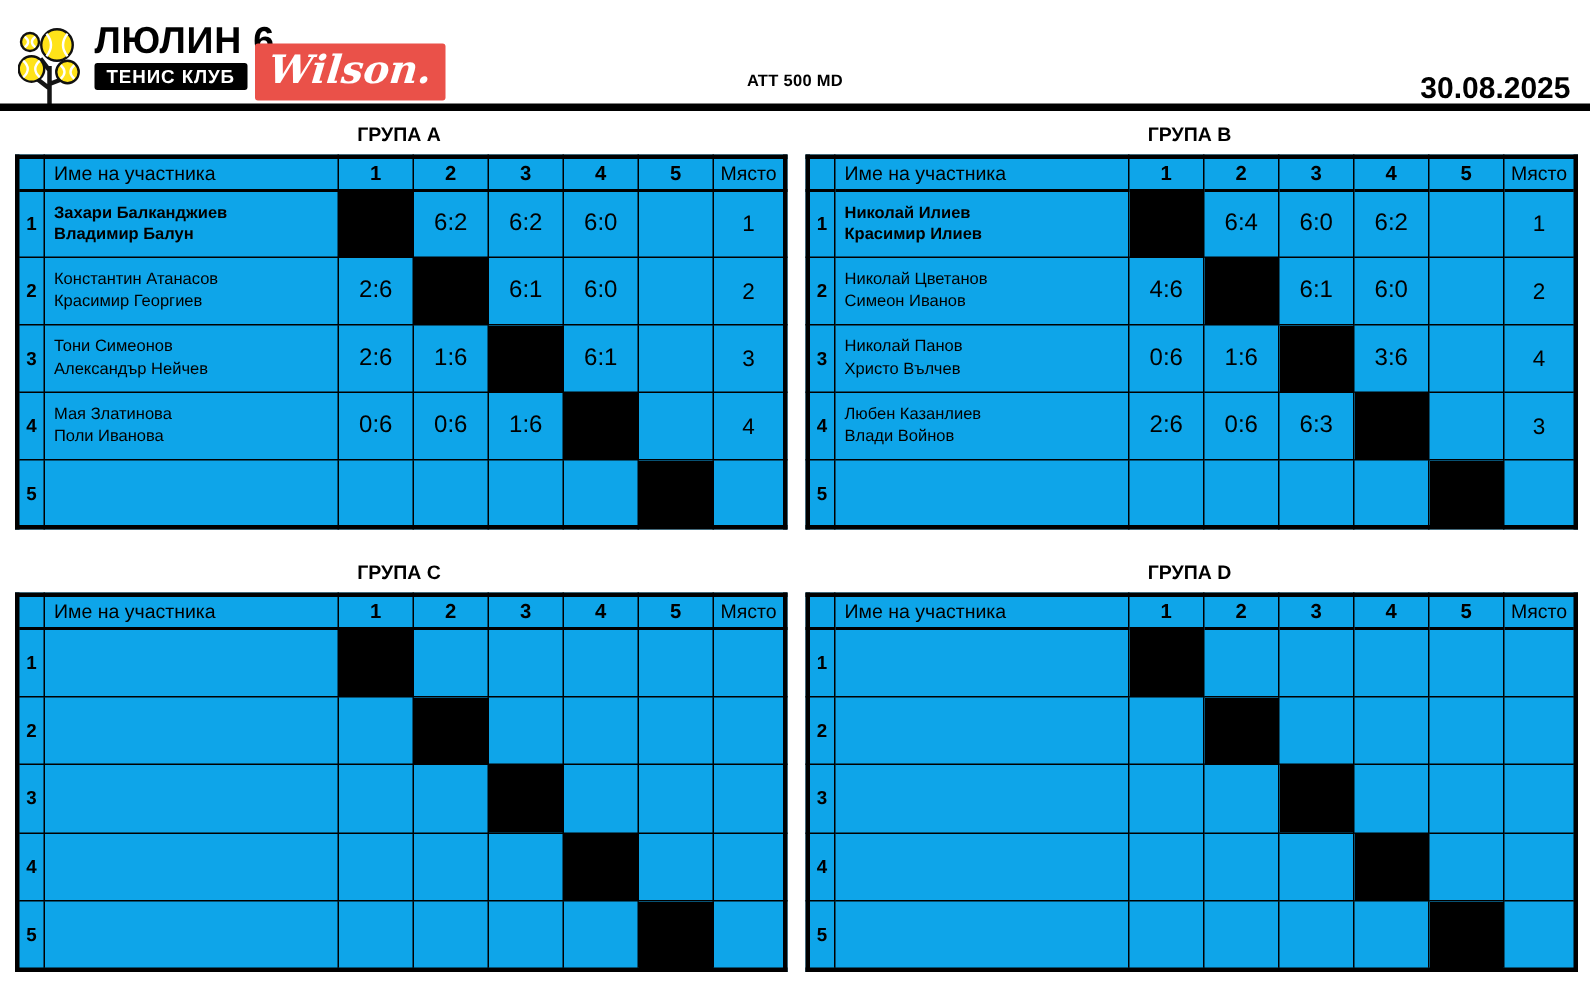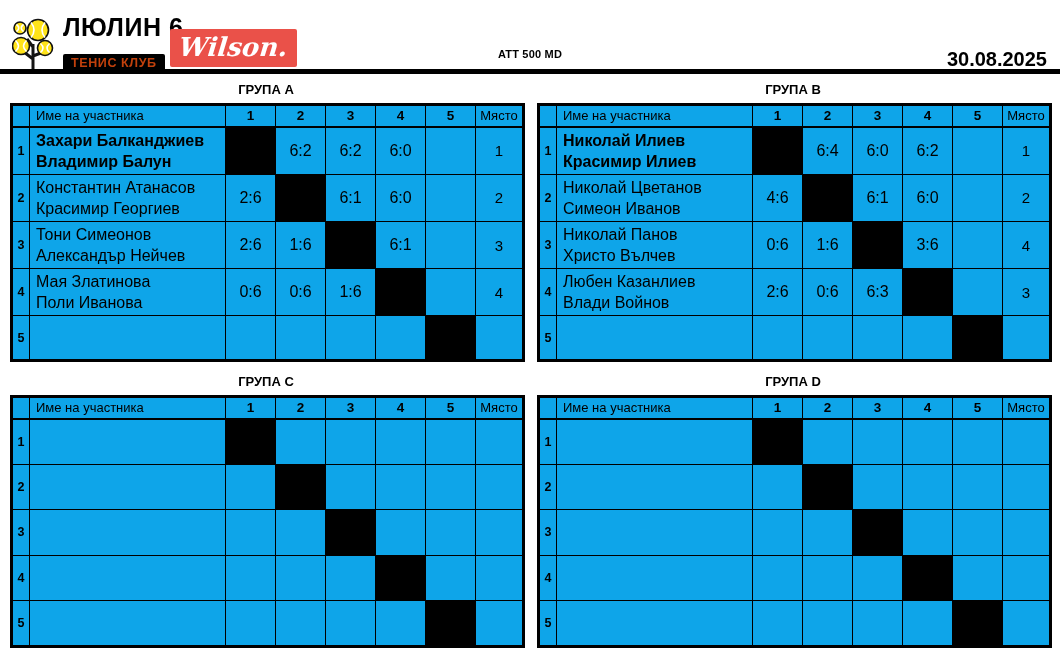--- a/index.html
+++ b/index.html
@@ -10,24 +10,24 @@
     background: #ffffff;
     color: #000;
     font-family: "Liberation Sans", sans-serif;
     overflow: hidden;
   }
 
   
   .hdr { position: absolute; left: 0; top: 0; width: 100%; height: 70px; }
   .club { position: absolute; left: 12px; top: 14px; display: flex; align-items: flex-start; gap: 7px; }
   .tree { display: block; margin-top: 4px; }
-  .club-text { display: flex; flex-direction: column; align-items: flex-start; gap: 12px; }
+  .club-text { display: flex; flex-direction: column; align-items: flex-start; }
   .club-name { font-size: 25px; font-weight: bold; letter-spacing: 0.5px; line-height: 27px; white-space: nowrap; }
   .club-sub {
-    background: #000; color: #c2410c; font-size: 12.5px; font-weight: bold;
+    background: #000; color: #ffffff; font-size: 12.5px; font-weight: bold;
     letter-spacing: 0.6px; padding: 1.5px 8px 2.5px 8px; margin-top: 1px; border-radius: 2px;
     white-space: nowrap;
   }
   .wilson {
     position: absolute; left: 170px; top: 29px; width: 127px; height: 38px;
     background: #ea5149; border-radius: 2px;
     display: flex; align-items: center; justify-content: center;
   }
   .wilson-text {
     color: #fff; font-family: "DejaVu Serif", serif; font-style: italic; font-weight: bold;
@@ -49,21 +49,21 @@
   .gtable thead th { border-bottom: 2px solid #000; }
   .g-top tbody tr { height: 45px; }
   .g-bottom tbody tr { height: 45.6px; }
 
   th.idx { width: 18px; }
   th.name { text-align: left; font-weight: normal; font-size: 13px; padding-left: 6px; }
   th.round { font-size: 13.5px; font-weight: bold; text-align: center; }
   th.place { font-weight: normal; font-size: 13px; text-align: center; }
 
   td.idx { font-weight: bold; font-size: 12.5px; text-align: center; }
-  td.name { font-size: 16px; padding: 2px 6px; line-height: 1.32; }
+  td.name { font-size: 11px; padding: 2px 6px; line-height: 1.32; }
   td.name.bold { font-weight: bold; }
   td.score { font-size: 16px; text-align: center; }
   td.place { font-size: 15px; text-align: center; }
   .diag { background: #000; }
 </style>
 </head>
 <body>
 
 <div class="page">
 

